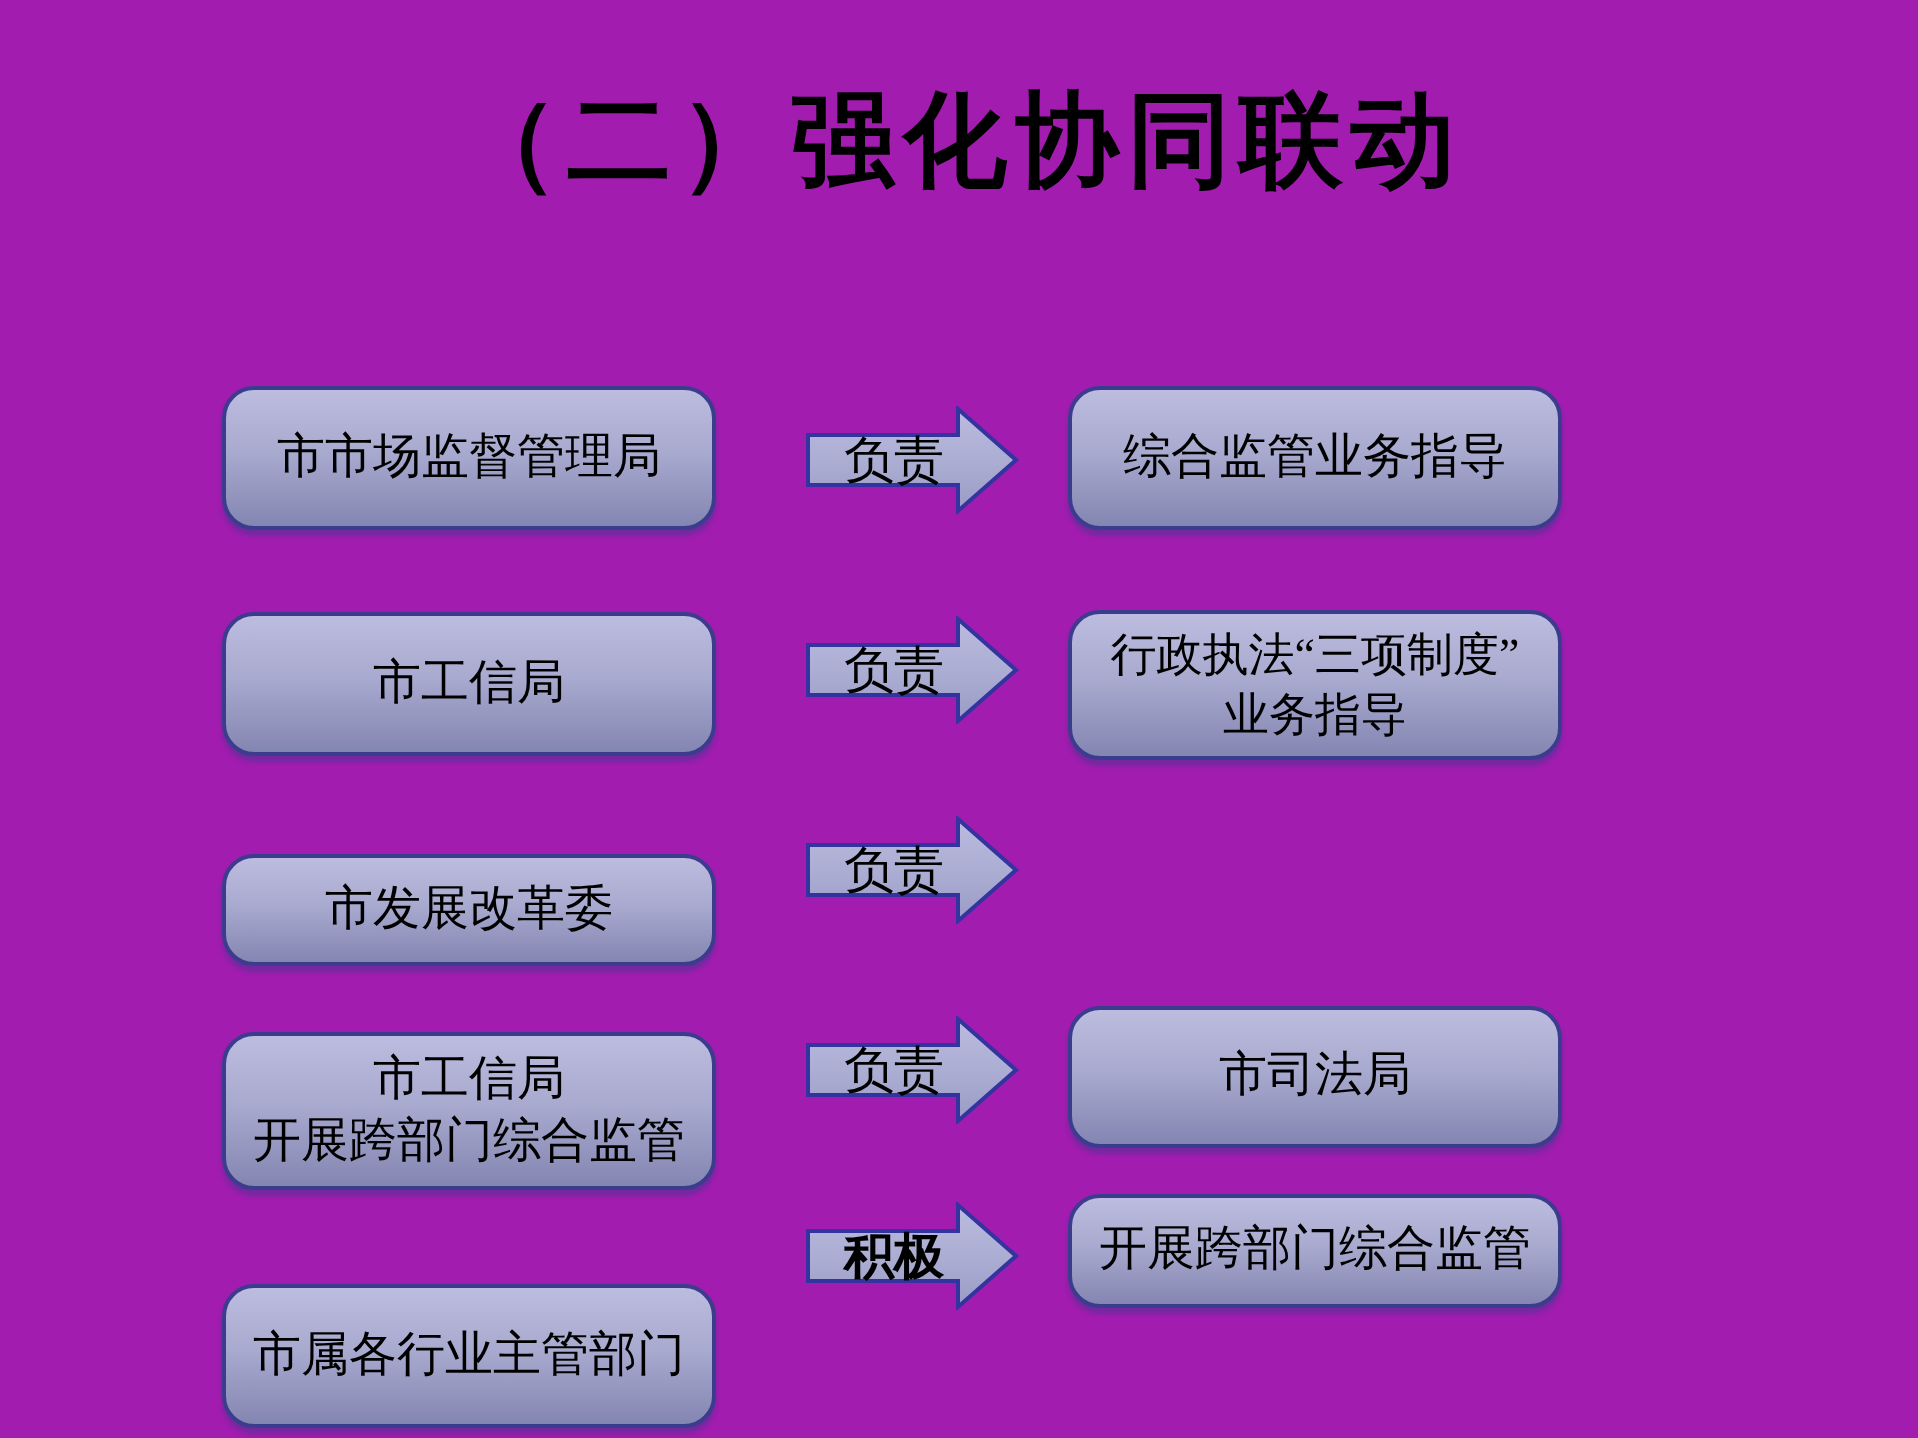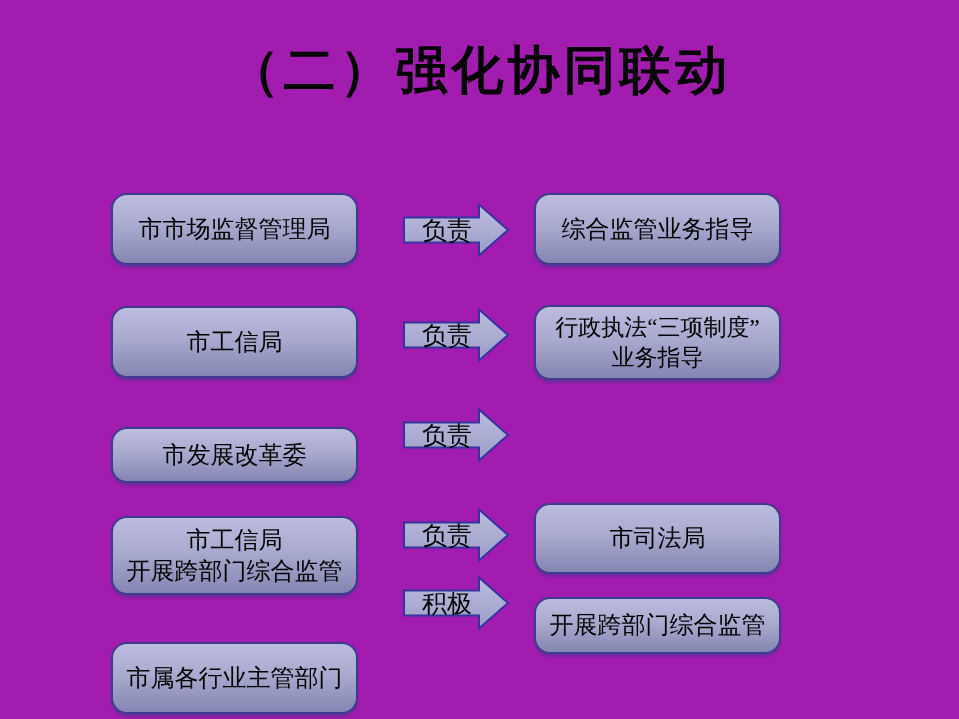--- a/index.html
+++ b/index.html
@@ -65,21 +65,21 @@
     position: absolute;
     left: 403px;
     width: 107px;
     height: 54px;
     padding-left: 28px;
   }
   .a-r1 { top: 203px; }
   .a-r2 { top: 308px; }
   .a-r3 { top: 408px; }
   .a-r4 { top: 508px; }
-  .a-r5 { top: 576px; }
+  .a-r5 { top: 601px; font-weight: bold; }
   .arrow svg { position: absolute; top: 0; left: 0; display: block; }
   .arrow-label {
     position: absolute;
     left: 8px;
     width: 72px;
     top: 50%;
     transform: translateY(-50%);
     text-align: center;
     font-size: 25px;
     color: #000000;

